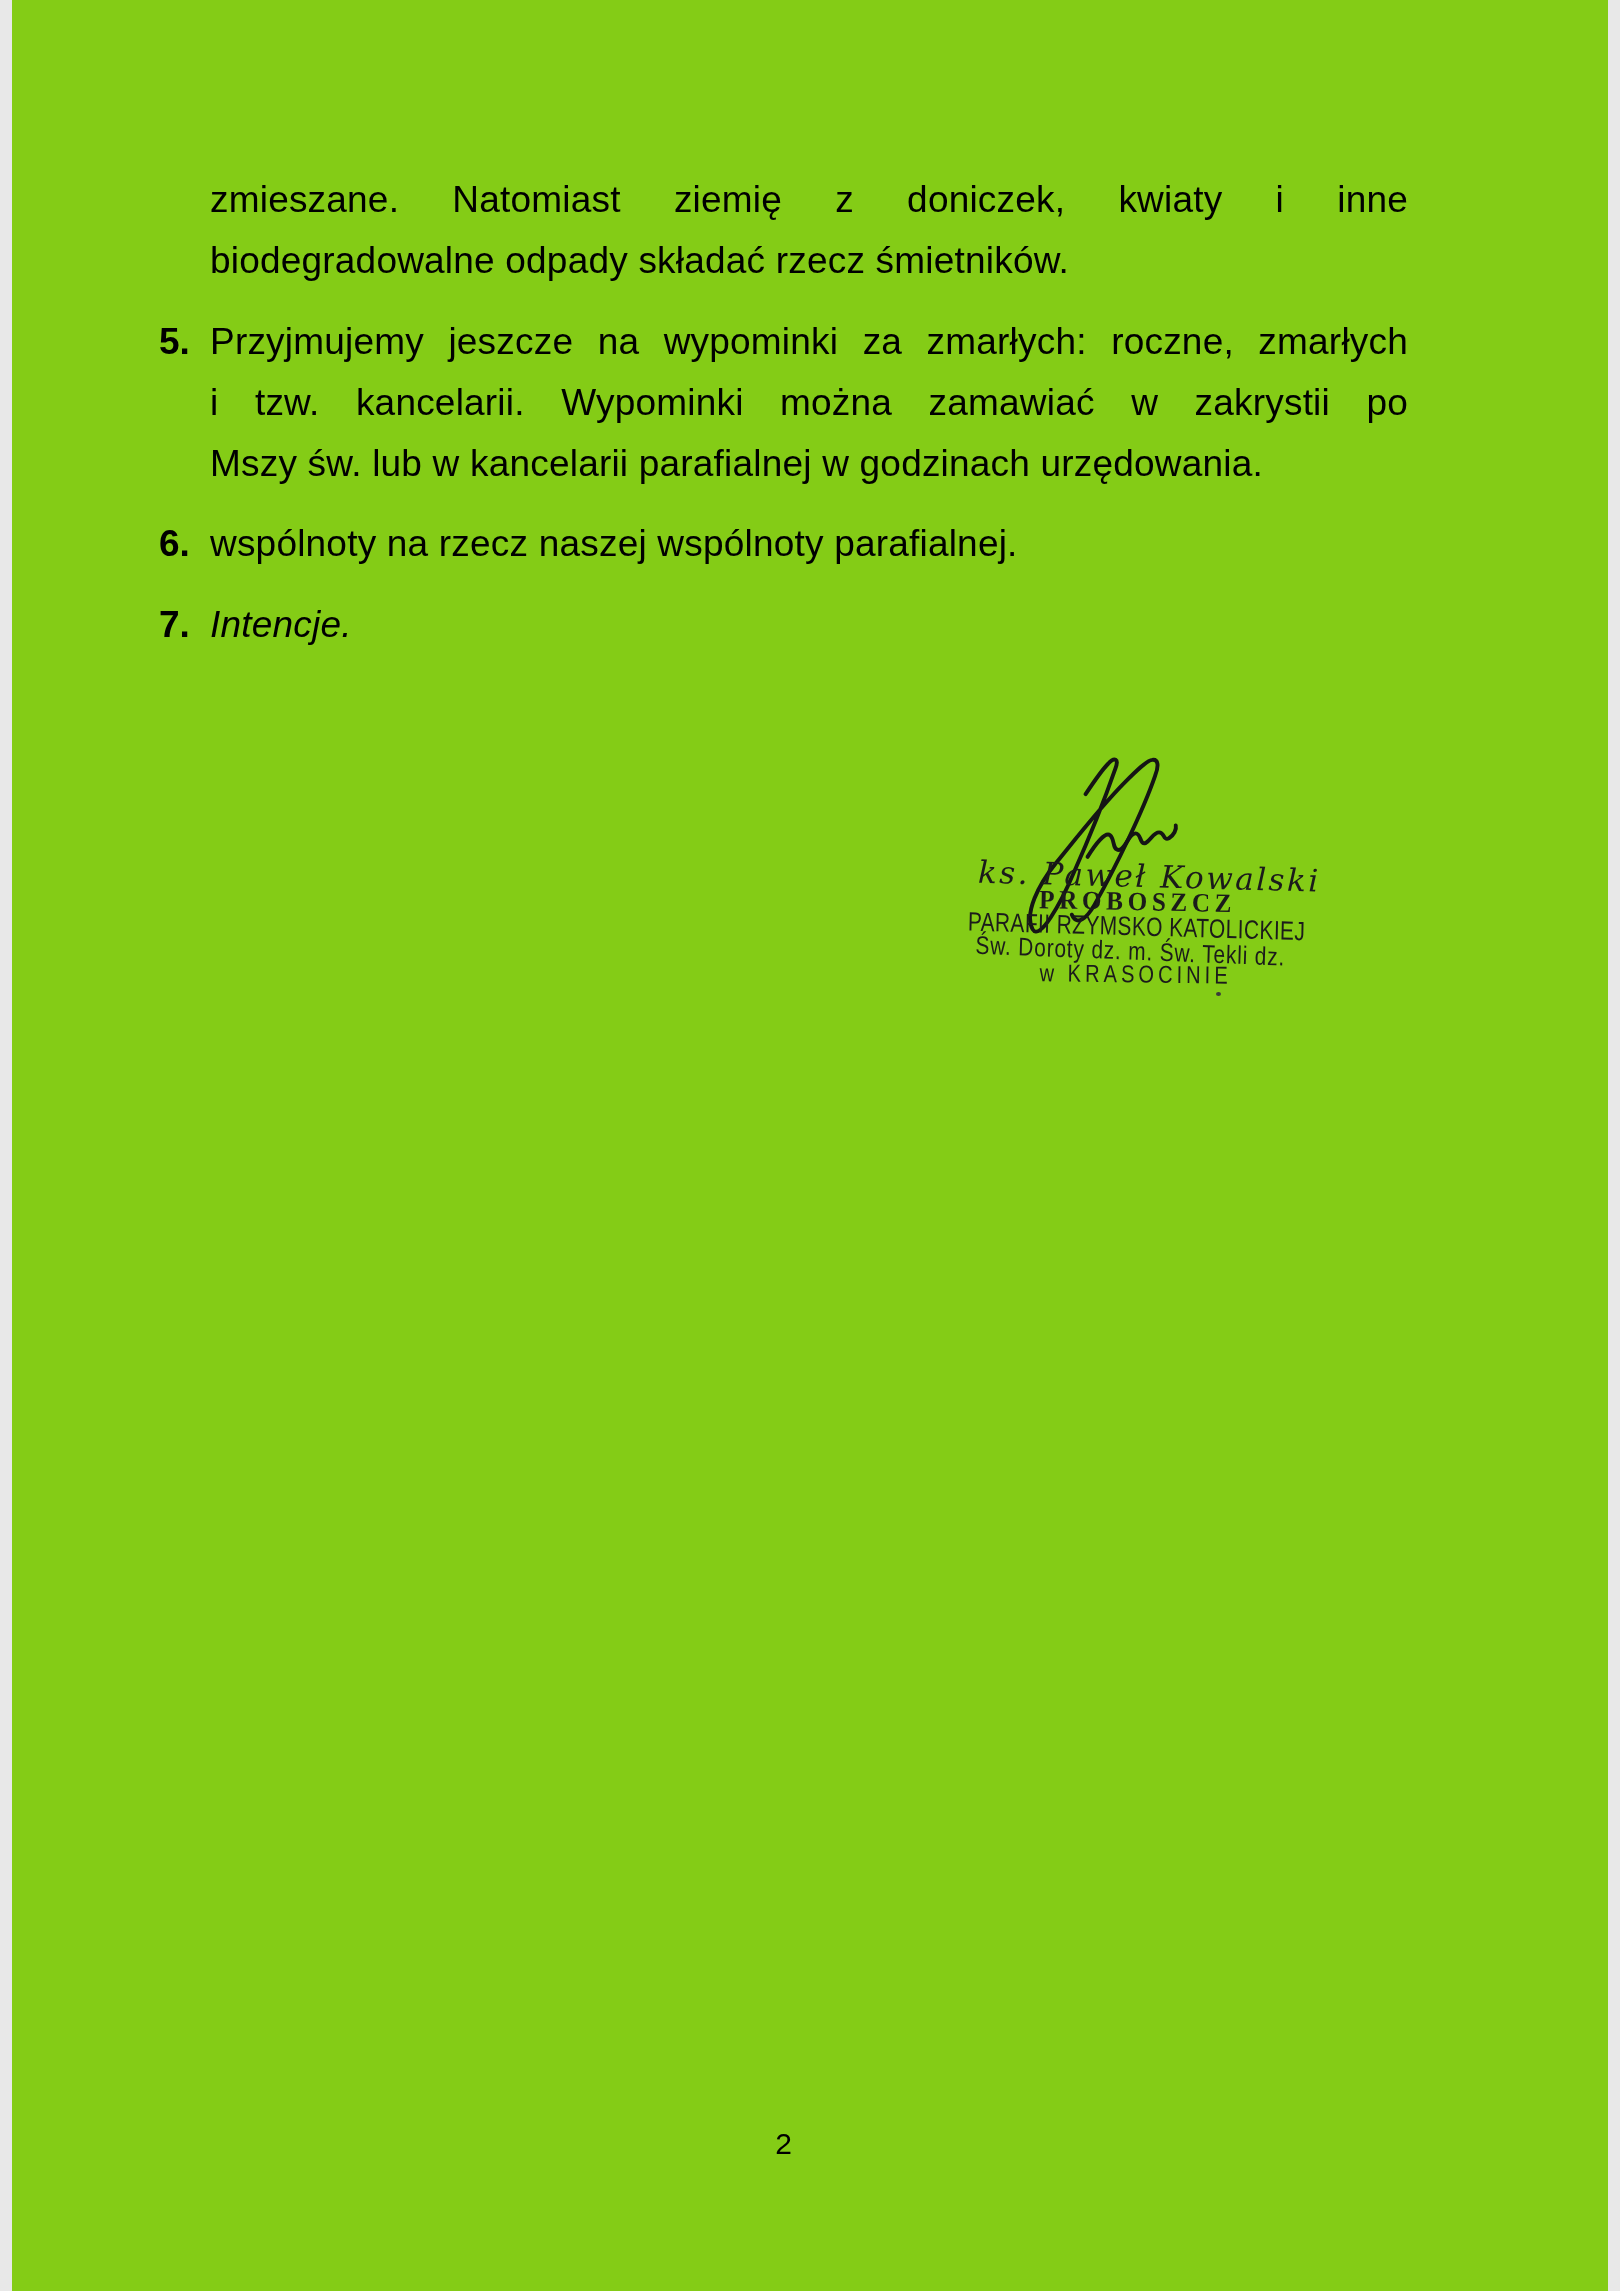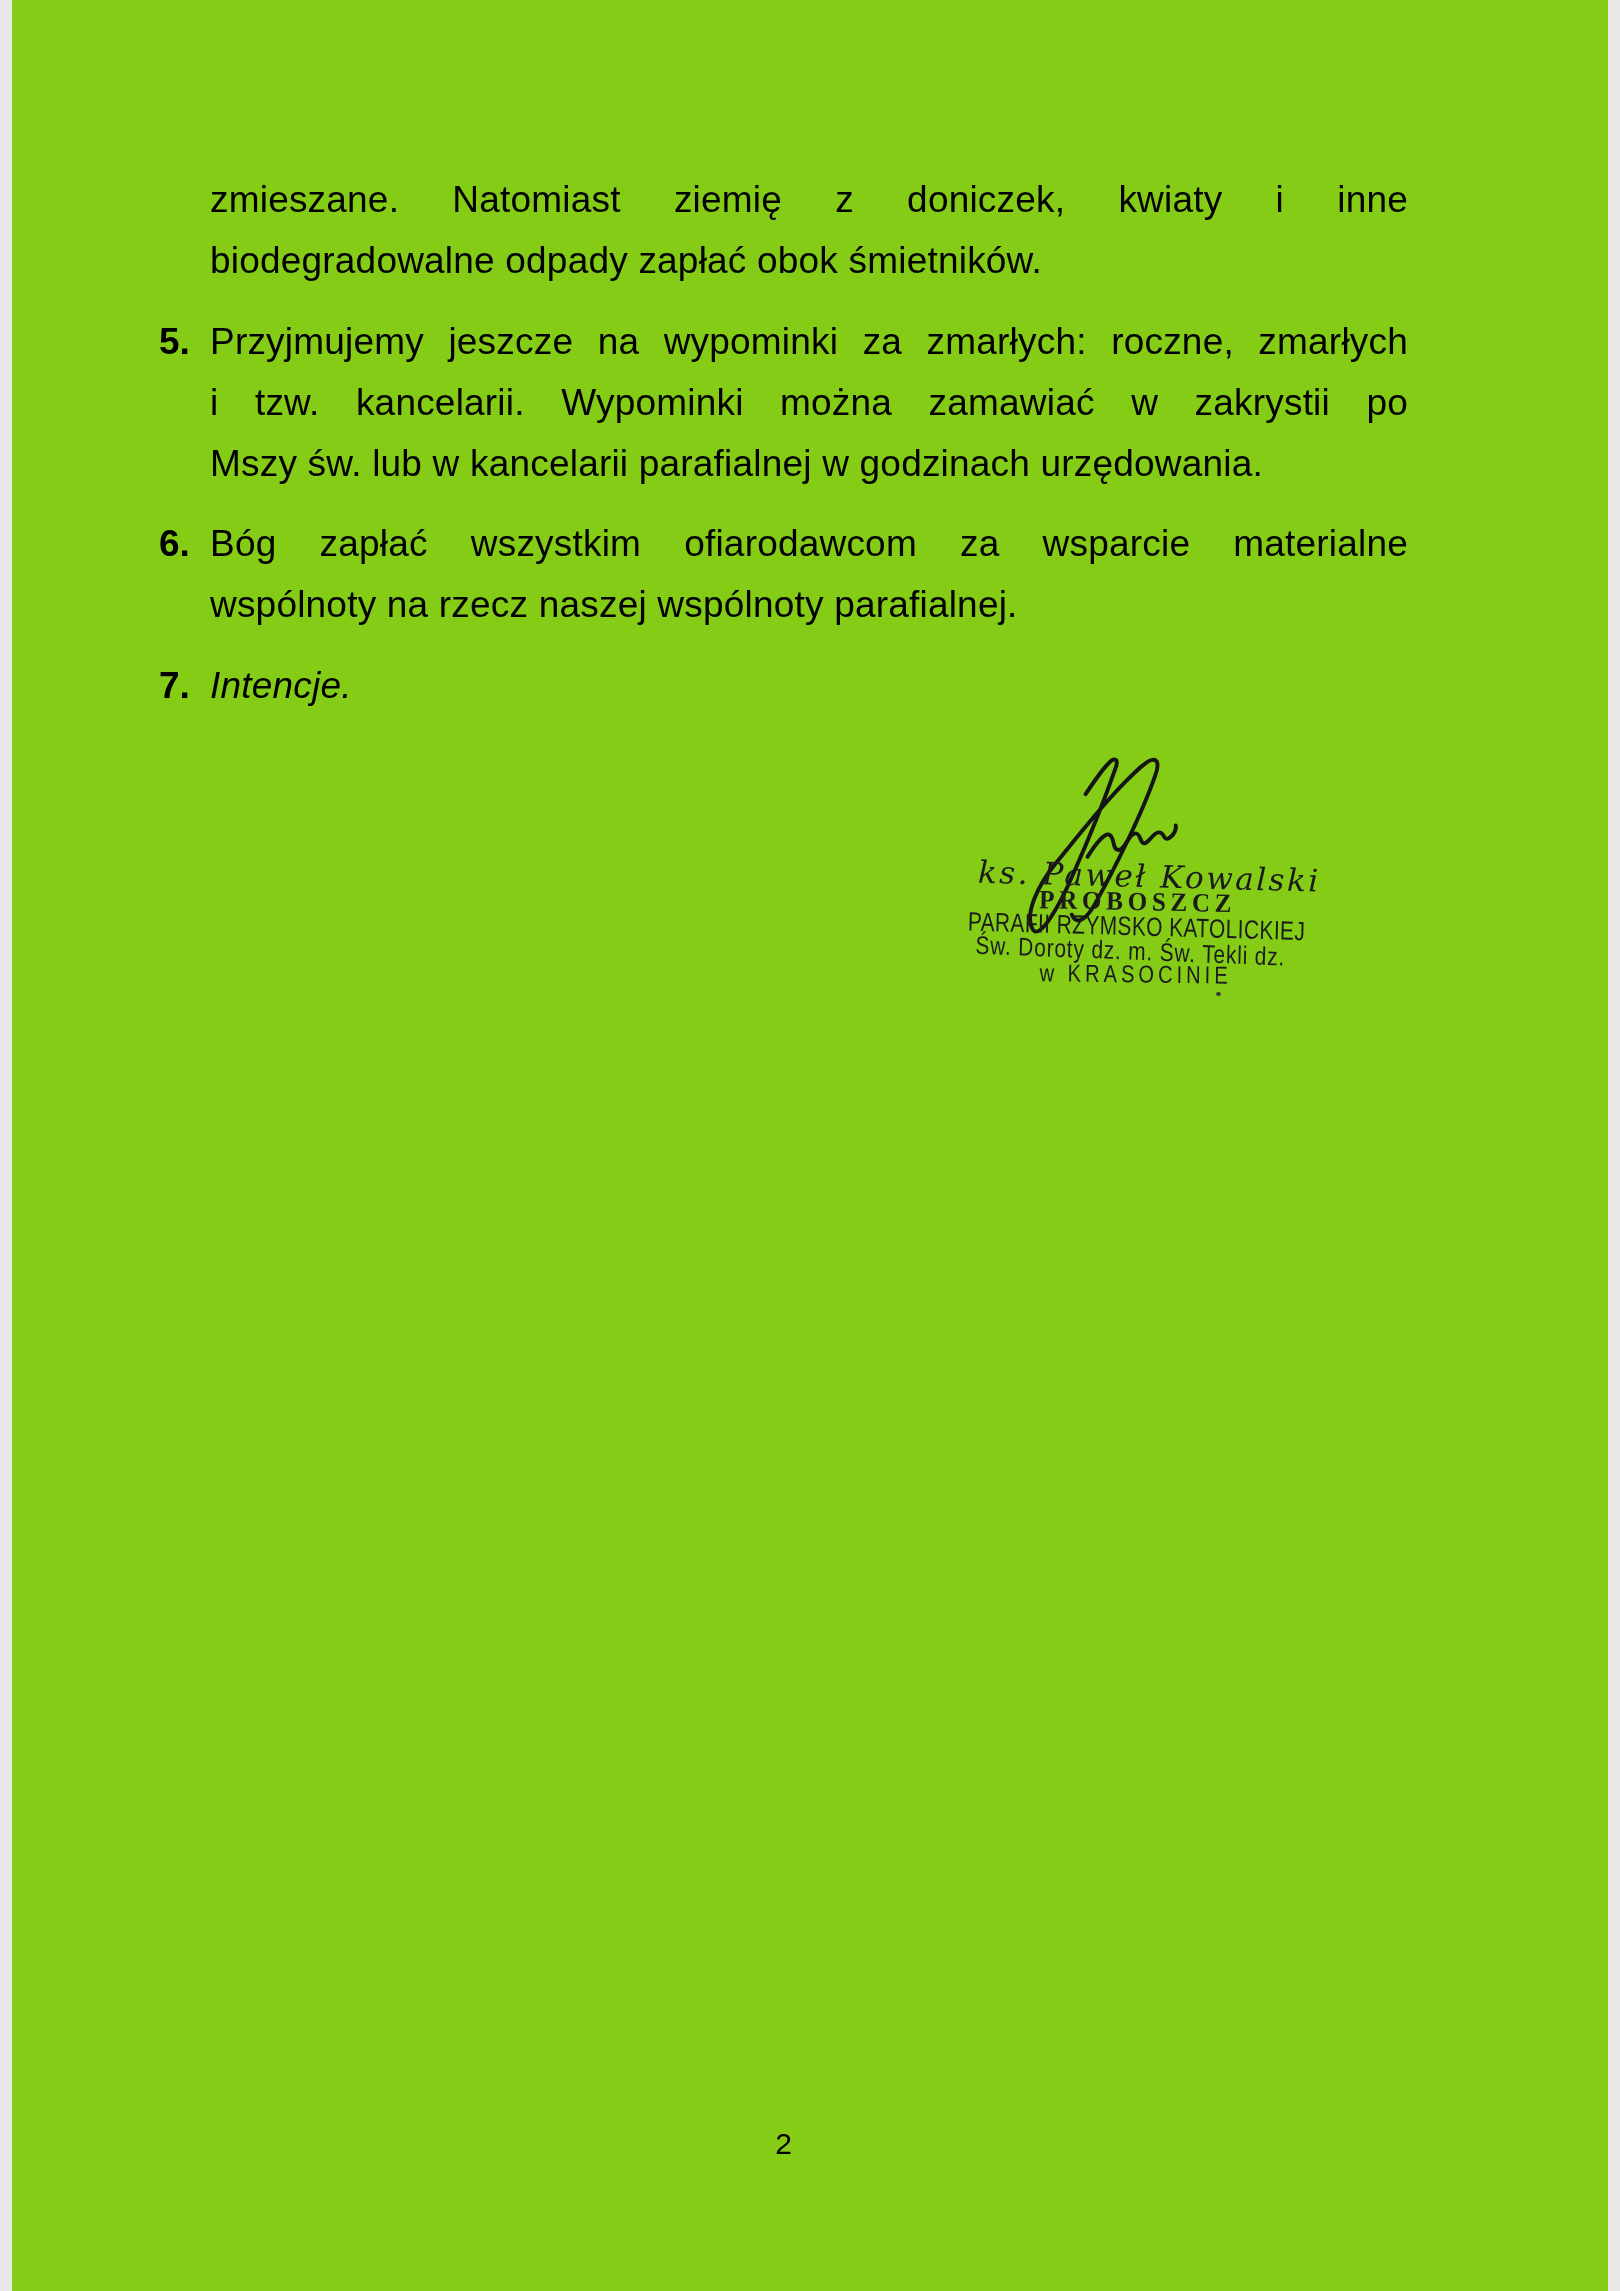--- a/index.html
+++ b/index.html
@@ -109,33 +109,32 @@
 </style>
 </head>
 <body>
 
 <div class="page">
 
   <div class="content">
 
     <div class="para">
       <div class="bline">zmieszane. Natomiast ziemię z doniczek, kwiaty i inne</div>
-      <div class="bline last">biodegradowalne odpady zapłać obok śmietników.</div>
+      <div class="bline last">biodegradowalne odpady składać rzecz śmietników.</div>
     </div>
 
     <div class="para">
       <span class="num">5.</span>
       <div class="bline">Przyjmujemy jeszcze na wypominki za zmarłych: roczne, zmarłych</div>
       <div class="bline">i tzw. kancelarii. Wypominki można zamawiać w zakrystii po</div>
       <div class="bline last">Mszy św. lub w kancelarii parafialnej w godzinach urzędowania.</div>
     </div>
 
     <div class="para">
       <span class="num">6.</span>
-      <div class="bline">Bóg zapłać wszystkim ofiarodawcom za wsparcie materialne</div>
       <div class="bline last">wspólnoty na rzecz naszej wspólnoty parafialnej.</div>
     </div>
 
     <div class="para">
       <span class="num">7.</span>
       <div class="bline last italic">Intencje.</div>
     </div>
 
   </div>
 

